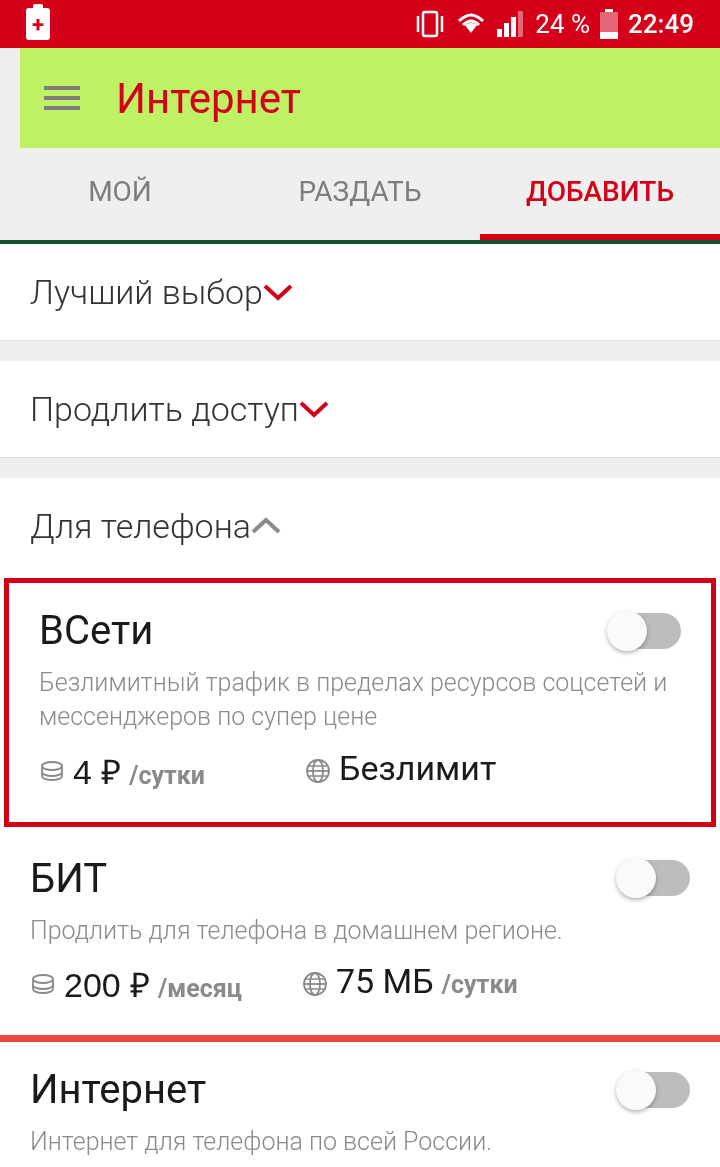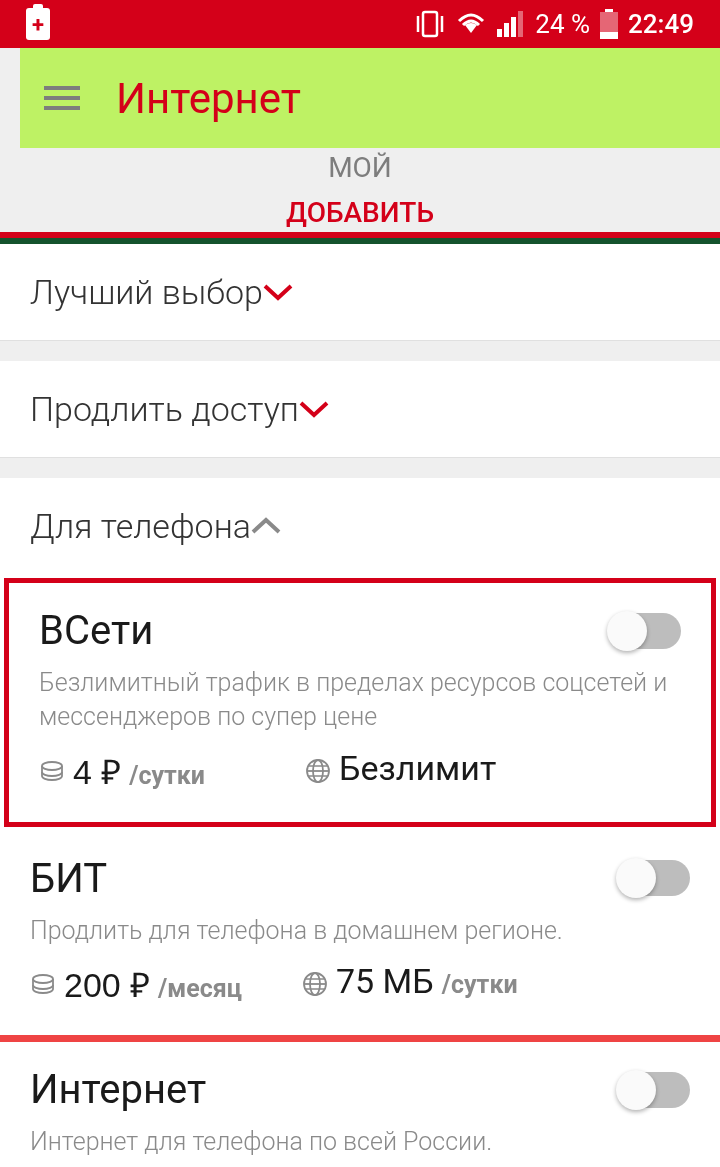--- a/index.html
+++ b/index.html
@@ -7,21 +7,21 @@
 .status-bar{height:48px;background:#d40019;display:flex;align-items:center;justify-content:space-between;padding:0 26px;color:#fff;}
 .status-left{display:flex;align-items:center;}
 .status-right{display:flex;align-items:center;gap:10px;font-size:26px;font-weight:400;}
 .battery-icon-left{width:24px;height:32px;background:#fff;border-radius:3px;position:relative;}
 .battery-icon-left::before{content:"";position:absolute;top:-4px;left:50%;transform:translateX(-50%);width:10px;height:4px;background:#fff;border-radius:2px 2px 0 0;}
 .battery-icon-left::after{content:"+";position:absolute;top:50%;left:50%;transform:translate(-50%,-50%);color:#d40019;font-size:22px;font-weight:bold;}
 .header{height:100px;background:#bef264;display:flex;align-items:center;padding:0 24px;gap:36px;margin-left:20px;}
 .menu-icon{display:flex;flex-direction:column;gap:6px;cursor:pointer;}
 .menu-icon span{width:36px;height:4px;background:#7d7d7d;}
 .page-title{color:#d40019;font-size:42px;font-weight:400;}
-.tabs{height:96px;background:#efefef;display:flex;align-items:stretch;border-bottom:6px solid #14532d;flex-direction:column;}
+.tabs{height:96px;background:#efefef;display:flex;align-items:stretch;border-bottom:4px solid #14532d;}
 .tab{flex:1;display:flex;align-items:center;justify-content:center;font-size:28px;color:#7d7d7d;cursor:pointer;border-bottom:6px solid transparent;}
 .tab.active{color:#d40019;border-bottom:6px solid #d40019;font-weight:500;}
 .section{background:#fff;border-bottom:1px solid #e0e0e0;margin-bottom:20px;}
 .section-row{padding:28px 30px;display:flex;align-items:center;justify-content:flex-start;cursor:pointer;}
 .section-title{font-size:34px;color:#333;font-weight:300;}
 .chevron{width:30px;height:30px;display:flex;align-items:center;justify-content:center;}
 .chevron svg{width:30px;height:18px;}
 .option-card{background:#fff;padding:24px 30px 28px;border-bottom:7px solid #ef4444;position:relative;}
 .option-card.highlighted{border:5px solid #d40019;margin:4px;}
 .option-header{display:flex;justify-content:space-between;align-items:center;margin-bottom:12px;}
@@ -74,20 +74,21 @@
   <div class="menu-icon">
     <span></span>
       <span></span>
       <span></span>
   </div>
   <div class="page-title">Интернет</div>
 </div>
 
 <div class="tabs">
   <div class="tab">МОЙ</div>
+  <div class="tab">РАЗДАТЬ</div>
   <div class="tab active">ДОБАВИТЬ</div>
 </div>
 
 <div class="section">
   <div class="section-row">
     <div class="section-title">Лучший выбор</div>
     <div class="chevron">
       <svg viewBox="0 0 30 18">
           <polyline points="2,3 15,15 28,3" fill="none" stroke="#d40019" stroke-width="4"></polyline>
         </svg>

